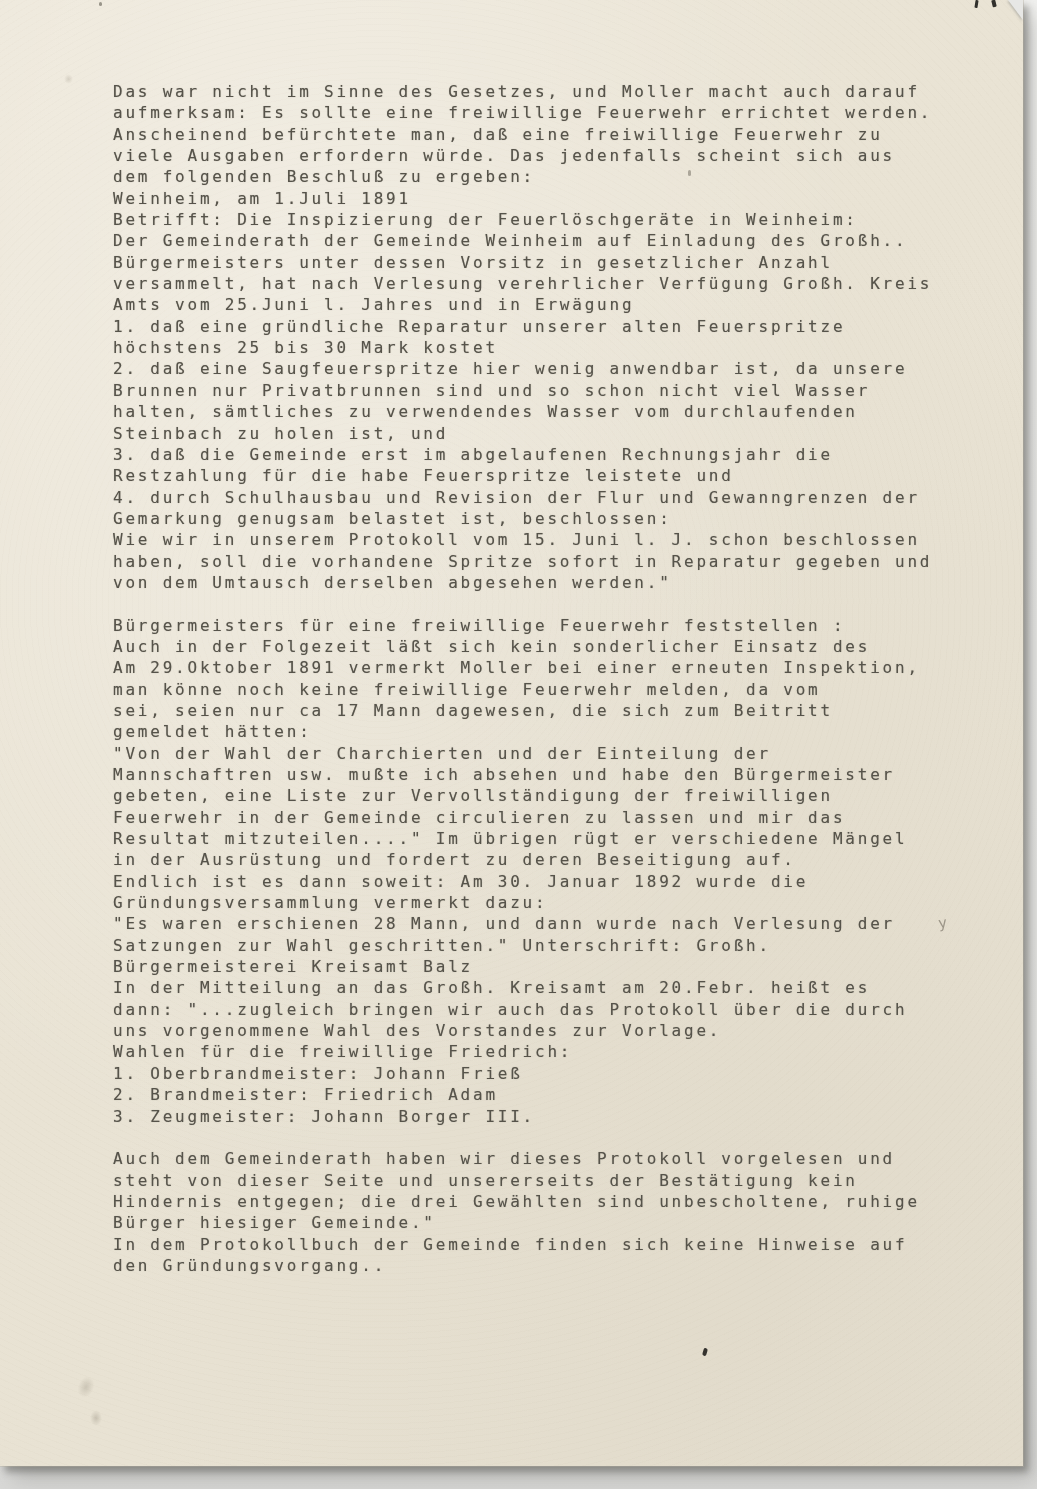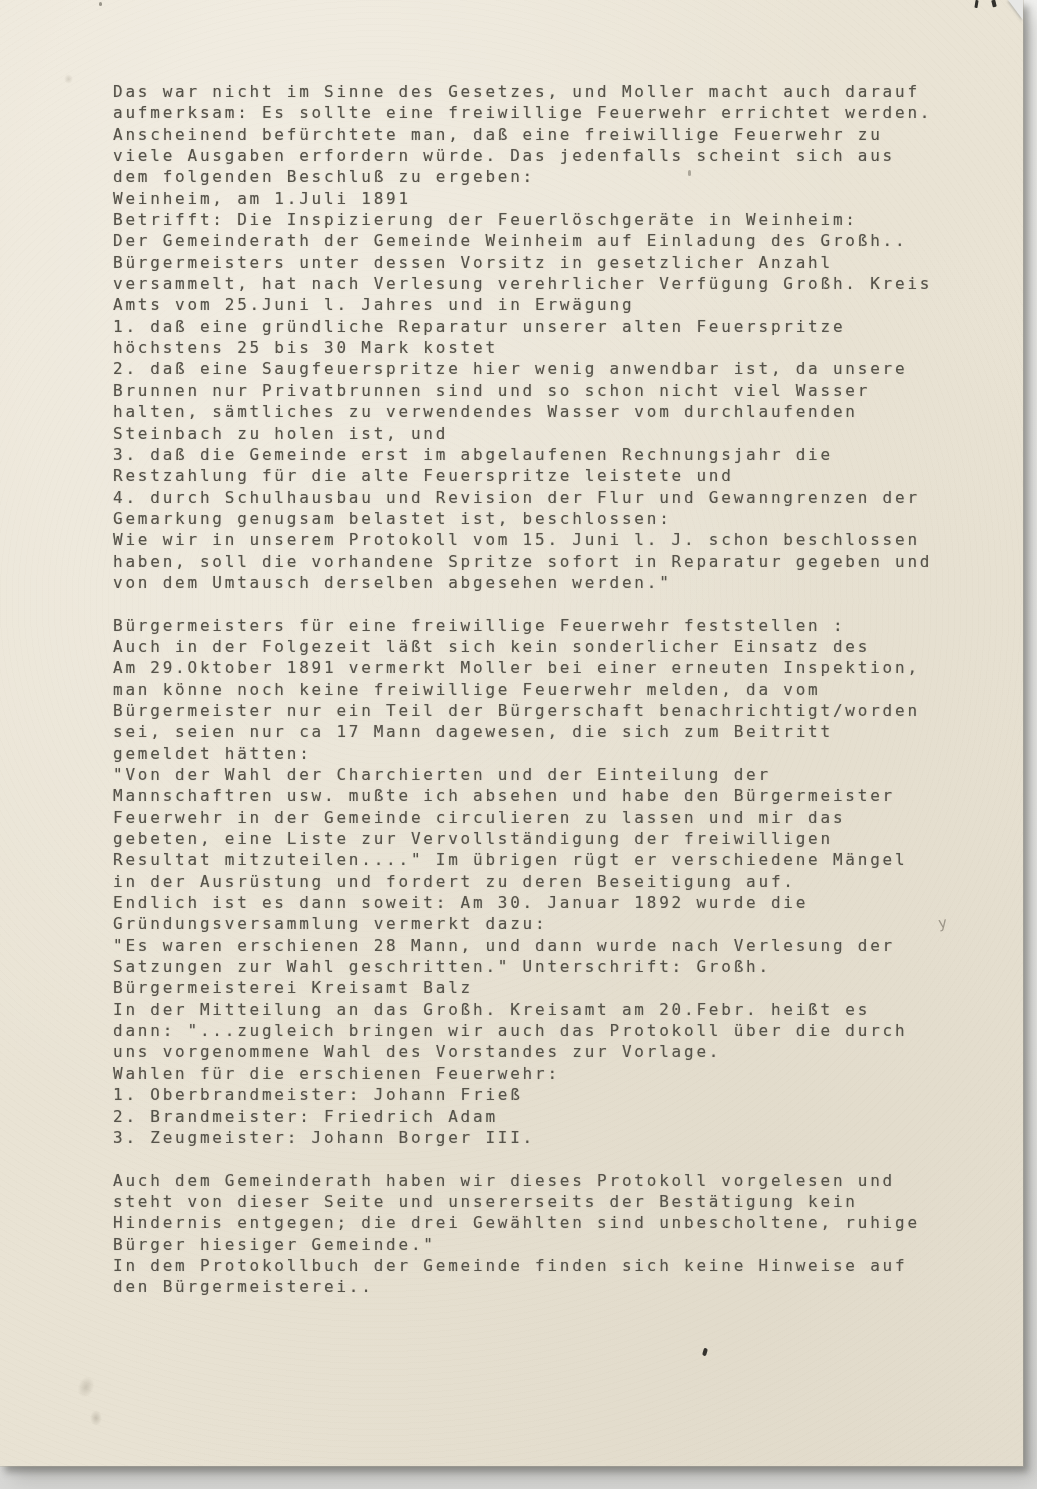--- a/index.html
+++ b/index.html
@@ -72,59 +72,58 @@
         <div class="line">Bürgermeisters unter dessen Vorsitz in gesetzlicher Anzahl</div>
         <div class="line">versammelt, hat nach Verlesung verehrlicher Verfügung Großh. Kreis</div>
         <div class="line">Amts vom 25.Juni l. Jahres und in Erwägung</div>
         <div class="line">1. daß eine gründliche Reparatur unserer alten Feuerspritze</div>
         <div class="line">höchstens 25 bis 30 Mark kostet</div>
         <div class="line">2. daß eine Saugfeuerspritze hier wenig anwendbar ist, da unsere</div>
         <div class="line">Brunnen nur Privatbrunnen sind und so schon nicht viel Wasser</div>
         <div class="line">halten, sämtliches zu verwendendes Wasser vom durchlaufenden</div>
         <div class="line">Steinbach zu holen ist, und</div>
         <div class="line">3. daß die Gemeinde erst im abgelaufenen Rechnungsjahr die</div>
-        <div class="line">Restzahlung für die alte Feuerspritze leistete und</div>
+        <div class="line">Restzahlung für die habe Feuerspritze leistete und</div>
         <div class="line">4. durch Schulhausbau und Revision der Flur und Gewanngrenzen der</div>
         <div class="line">Gemarkung genugsam belastet ist, beschlossen:</div>
         <div class="line">Wie wir in unserem Protokoll vom 15. Juni l. J. schon beschlossen</div>
         <div class="line">haben, soll die vorhandene Spritze sofort in Reparatur gegeben und</div>
         <div class="line">von dem Umtausch derselben abgesehen werden."</div>
         <div class="line"></div>
         <div class="line">Bürgermeisters für eine freiwillige Feuerwehr feststellen :</div>
         <div class="line">Auch in der Folgezeit läßt sich kein sonderlicher Einsatz des</div>
         <div class="line">Am 29.Oktober 1891 vermerkt Moller bei einer erneuten Inspektion,</div>
         <div class="line">man könne noch keine freiwillige Feuerwehr melden, da vom</div>
-        <div class="line">Bürgermeister nur ein Teil der Bürgerschaft benachrichtigt/worden</div>
         <div class="line">sei, seien nur ca 17 Mann dagewesen, die sich zum Beitritt</div>
         <div class="line">gemeldet hätten:</div>
         <div class="line">"Von der Wahl der Charchierten und der Einteilung der</div>
         <div class="line">Mannschaftren usw. mußte ich absehen und habe den Bürgermeister</div>
+        <div class="line">gebeten, eine Liste zur Vervollständigung der freiwilligen</div>
         <div class="line">Feuerwehr in der Gemeinde circulieren zu lassen und mir das</div>
-        <div class="line">gebeten, eine Liste zur Vervollständigung der freiwilligen</div>
         <div class="line">Resultat mitzuteilen...." Im übrigen rügt er verschiedene Mängel</div>
         <div class="line">in der Ausrüstung und fordert zu deren Beseitigung auf.</div>
         <div class="line">Endlich ist es dann soweit: Am 30. Januar 1892 wurde die</div>
         <div class="line">Gründungsversammlung vermerkt dazu:</div>
         <div class="line">"Es waren erschienen 28 Mann, und dann wurde nach Verlesung der</div>
         <div class="line">Satzungen zur Wahl geschritten." Unterschrift: Großh.</div>
         <div class="line">Bürgermeisterei Kreisamt Balz</div>
         <div class="line">In der Mitteilung an das Großh. Kreisamt am 20.Febr. heißt es</div>
         <div class="line">dann: "...zugleich bringen wir auch das Protokoll über die durch</div>
         <div class="line">uns vorgenommene Wahl des Vorstandes zur Vorlage.</div>
-        <div class="line">Wahlen für die erschienen Feuerwehr:</div>
+        <div class="line">Wahlen für die freiwillige Friedrich:</div>
         <div class="line">1. Oberbrandmeister: Johann Frieß</div>
         <div class="line">2. Brandmeister: Friedrich Adam</div>
         <div class="line">3. Zeugmeister: Johann Borger III.</div>
         <div class="line"></div>
         <div class="line">Auch dem Gemeinderath haben wir dieses Protokoll vorgelesen und</div>
         <div class="line">steht von dieser Seite und unsererseits der Bestätigung kein</div>
         <div class="line">Hindernis entgegen; die drei Gewählten sind unbescholtene, ruhige</div>
         <div class="line">Bürger hiesiger Gemeinde."</div>
         <div class="line">In dem Protokollbuch der Gemeinde finden sich keine Hinweise auf</div>
-        <div class="line">den Bürgermeisterei..</div>
+        <div class="line">den Gründungsvorgang..</div>
       </div>
     <div class="edge-marks">
       <span class="em e1"></span>
       <span class="em e2"></span>
     </div>
     <div class="speck s1"></div>
     <div class="speck s2"></div>
     <div class="speck s3"></div>
     <div class="smudge m1"></div>
     <div class="smudge m2"></div>

